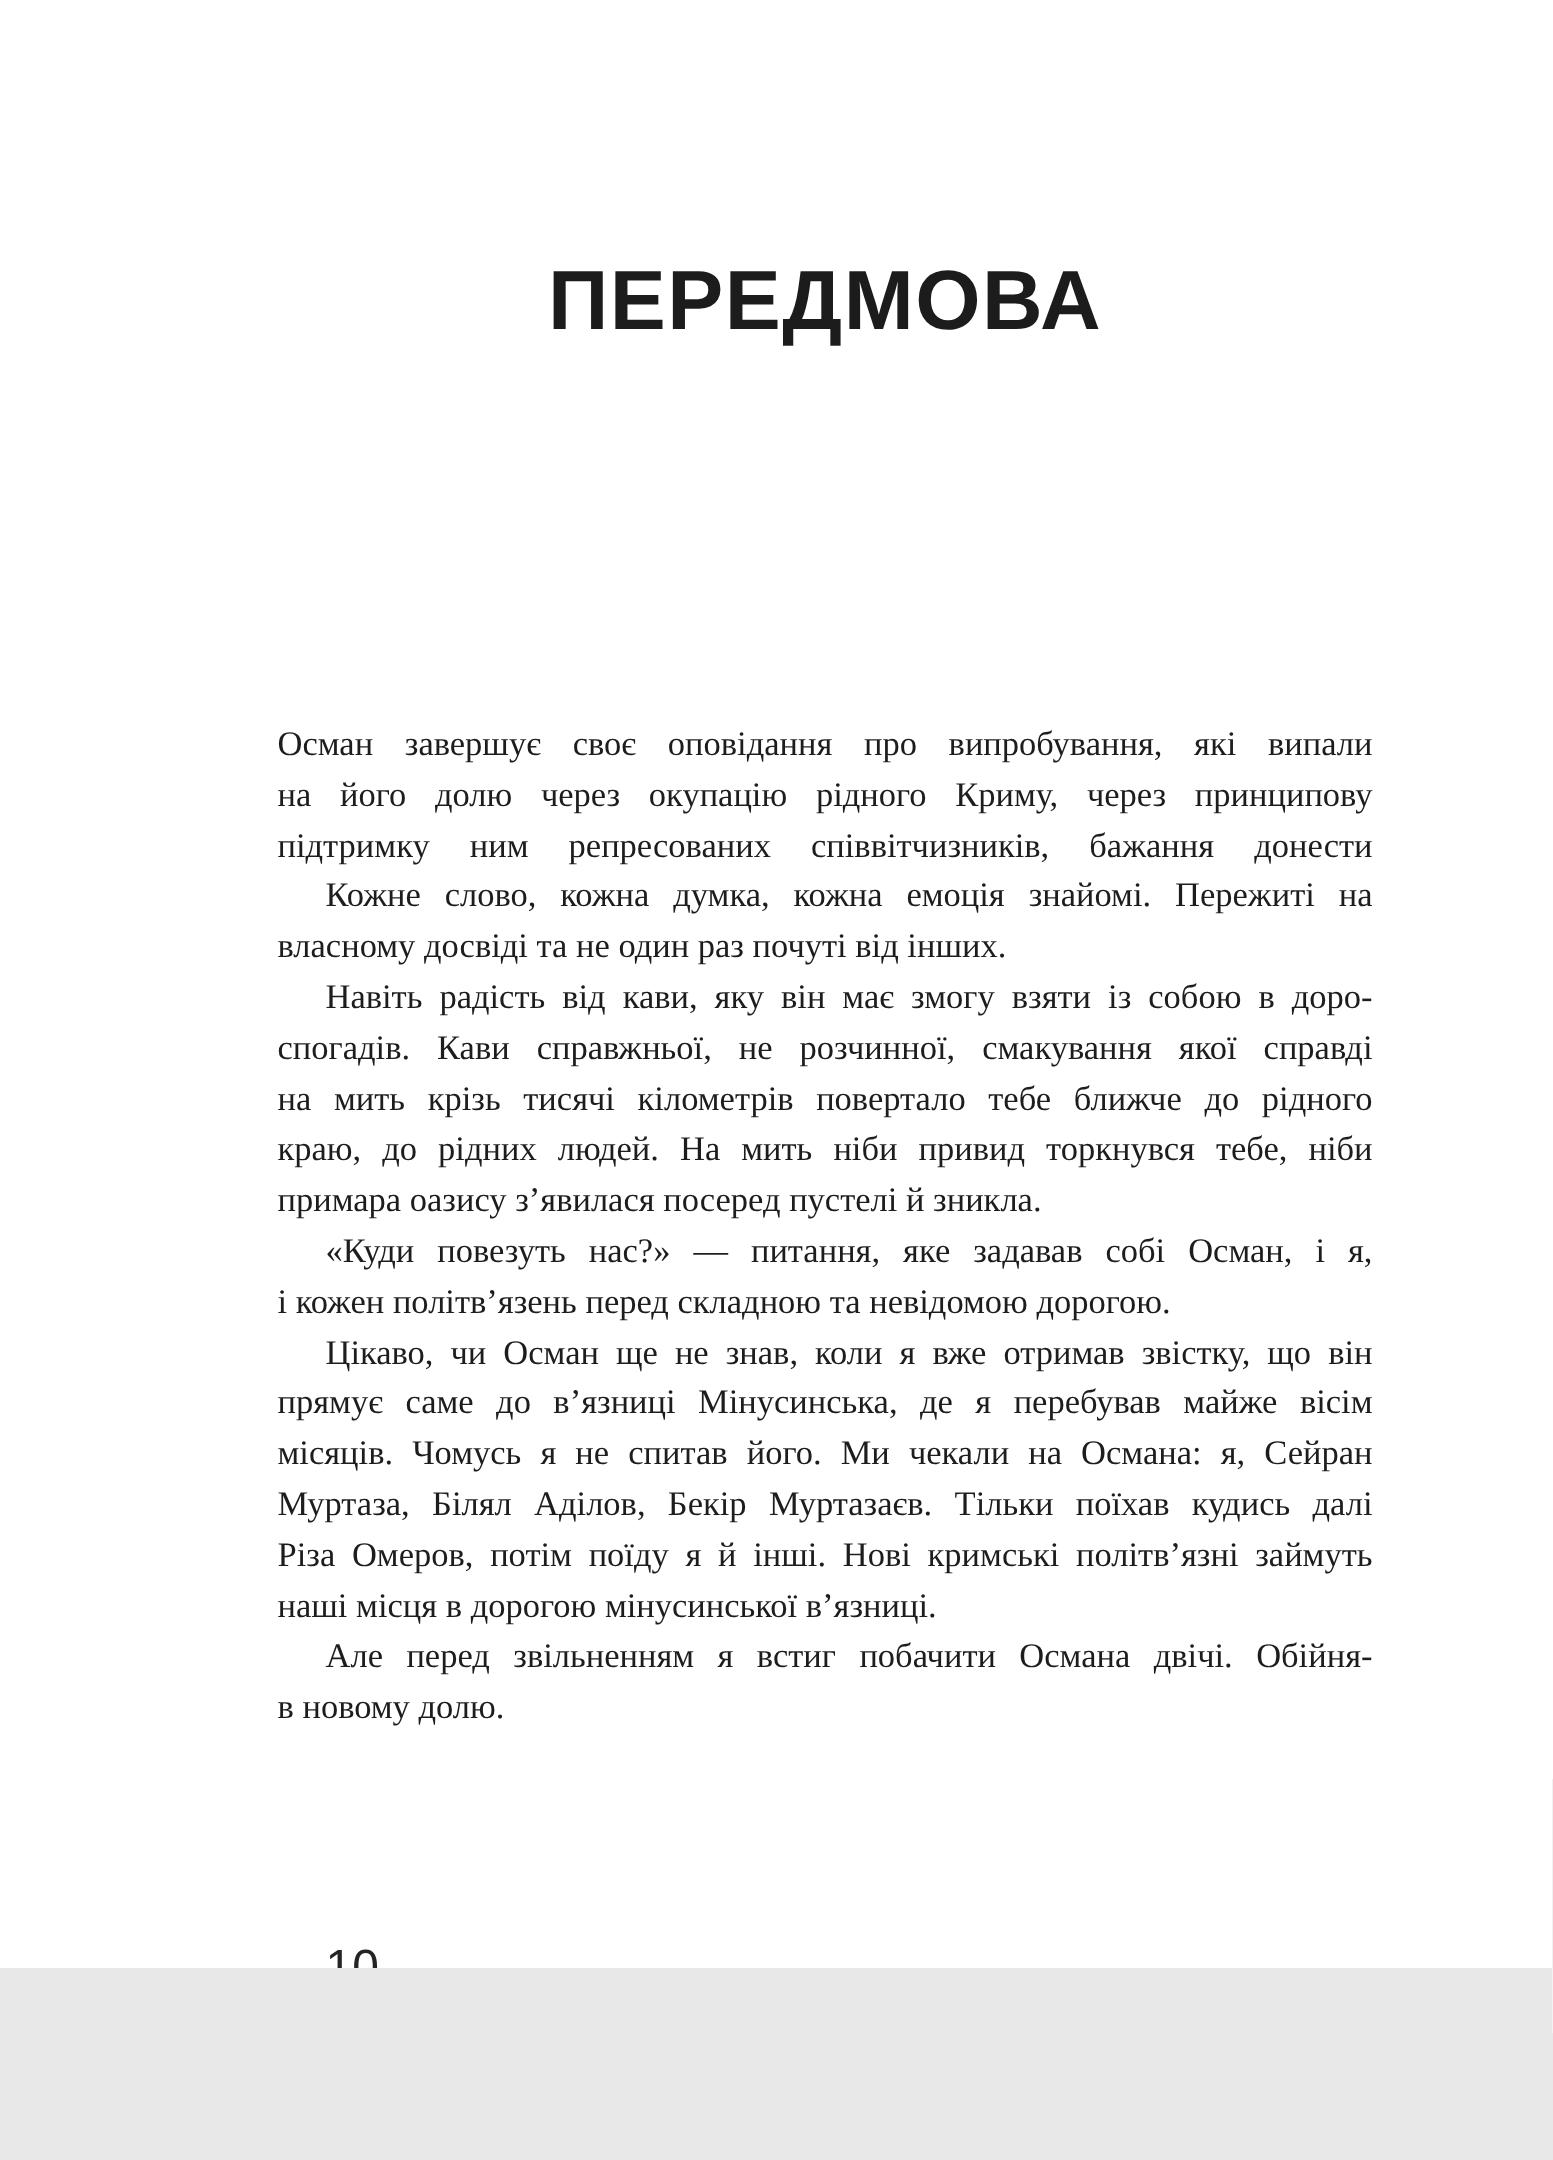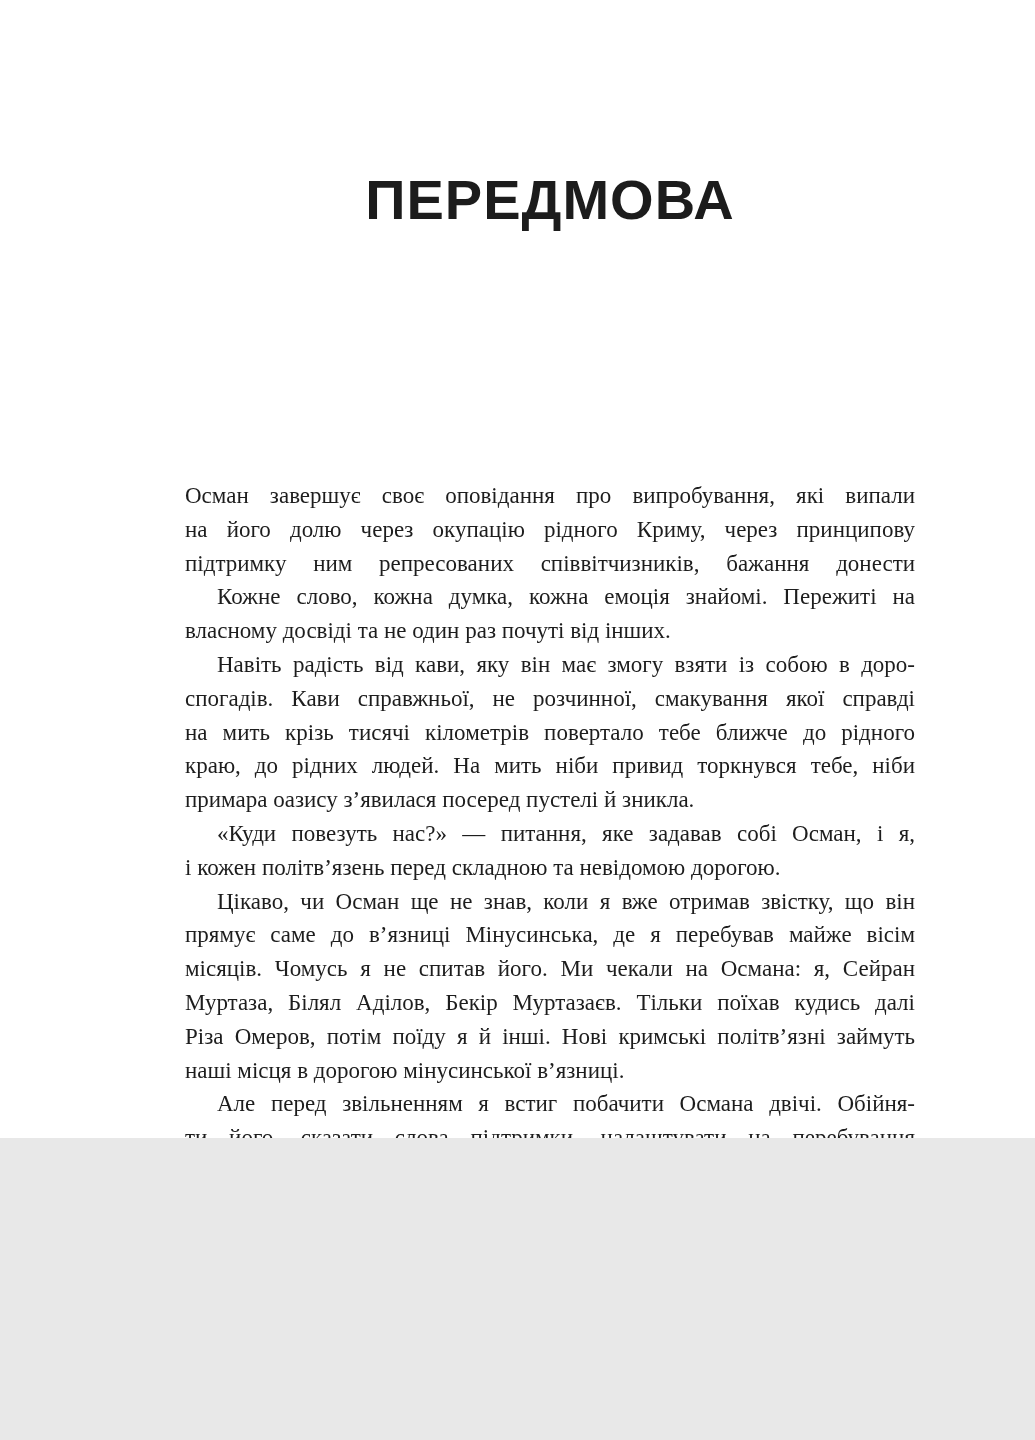--- a/index.html
+++ b/index.html
@@ -3,21 +3,21 @@
 <meta charset="utf-8">
 <style>
   html, body {
     margin: 0;
     padding: 0;
     background: #e8e8e8;
   }
   .page {
     position: relative;
     width: 1035px;
-    height: 1138px;
+    height: 1312px;
     background: #ffffff;
     overflow: hidden;
     font-family: "Liberation Serif", serif;
     color: #1d1d1d;
   }
   .chapter-title {
     position: absolute;
     top: 131px;
     left: 185px;
     width: 730px;
@@ -79,18 +79,17 @@
       <div class="line last">примара оазису з’явилася посеред пустелі й зникла.</div>
       <div class="line indent">«Куди повезуть нас?» — питання, яке задавав собі Осман, і я,</div>
       <div class="line last">і кожен політв’язень перед складною та невідомою дорогою.</div>
       <div class="line indent">Цікаво, чи Осман ще не знав, коли я вже отримав звістку, що він</div>
       <div class="line">прямує саме до в’язниці Мінусинська, де я перебував майже вісім</div>
       <div class="line">місяців. Чомусь я не спитав його. Ми чекали на Османа: я, Сейран</div>
       <div class="line">Муртаза, Білял Аділов, Бекір Муртазаєв. Тільки поїхав кудись далі</div>
       <div class="line">Різа Омеров, потім поїду я й інші. Нові кримські політв’язні займуть</div>
       <div class="line last">наші місця в дорогою мінусинської в’язниці.</div>
       <div class="line indent">Але перед звільненням я встиг побачити Османа двічі. Обійня-</div>
-      <div class="line">ти його, сказати слова підтримки, налаштувати на перебування</div>
       <div class="line last">в новому долю.</div>
     </div>
 
   <div class="folio">10</div>
 </div>
 
 </body></html>

